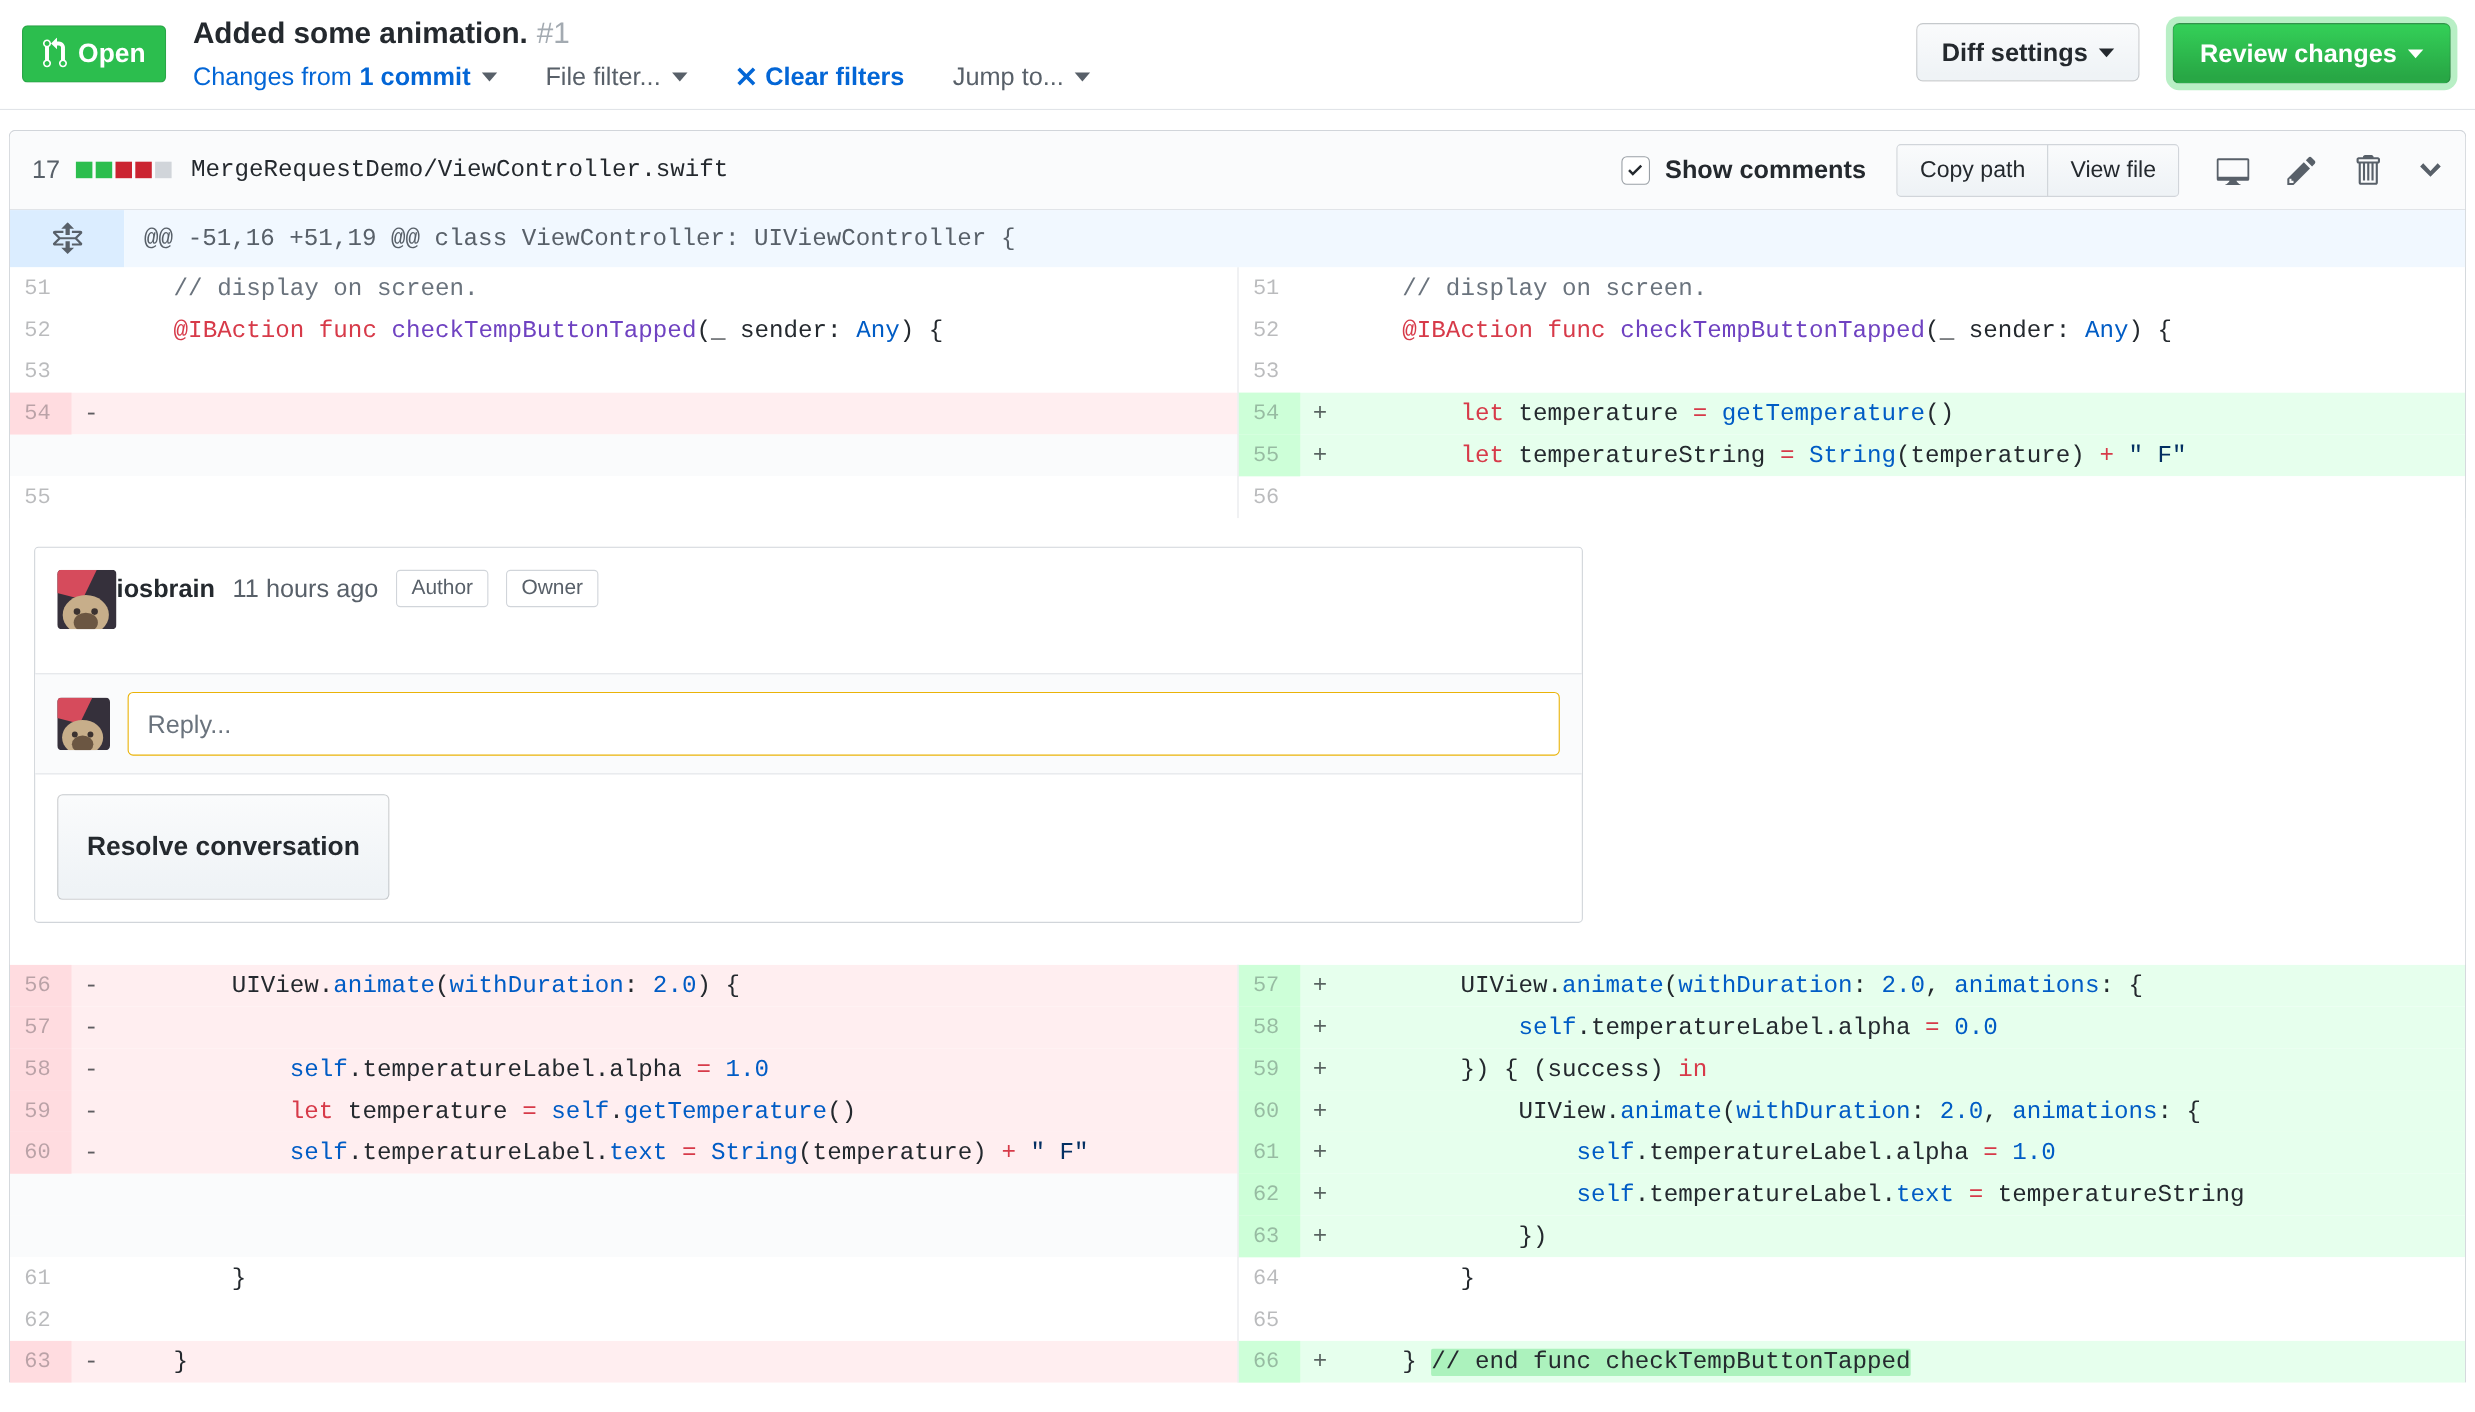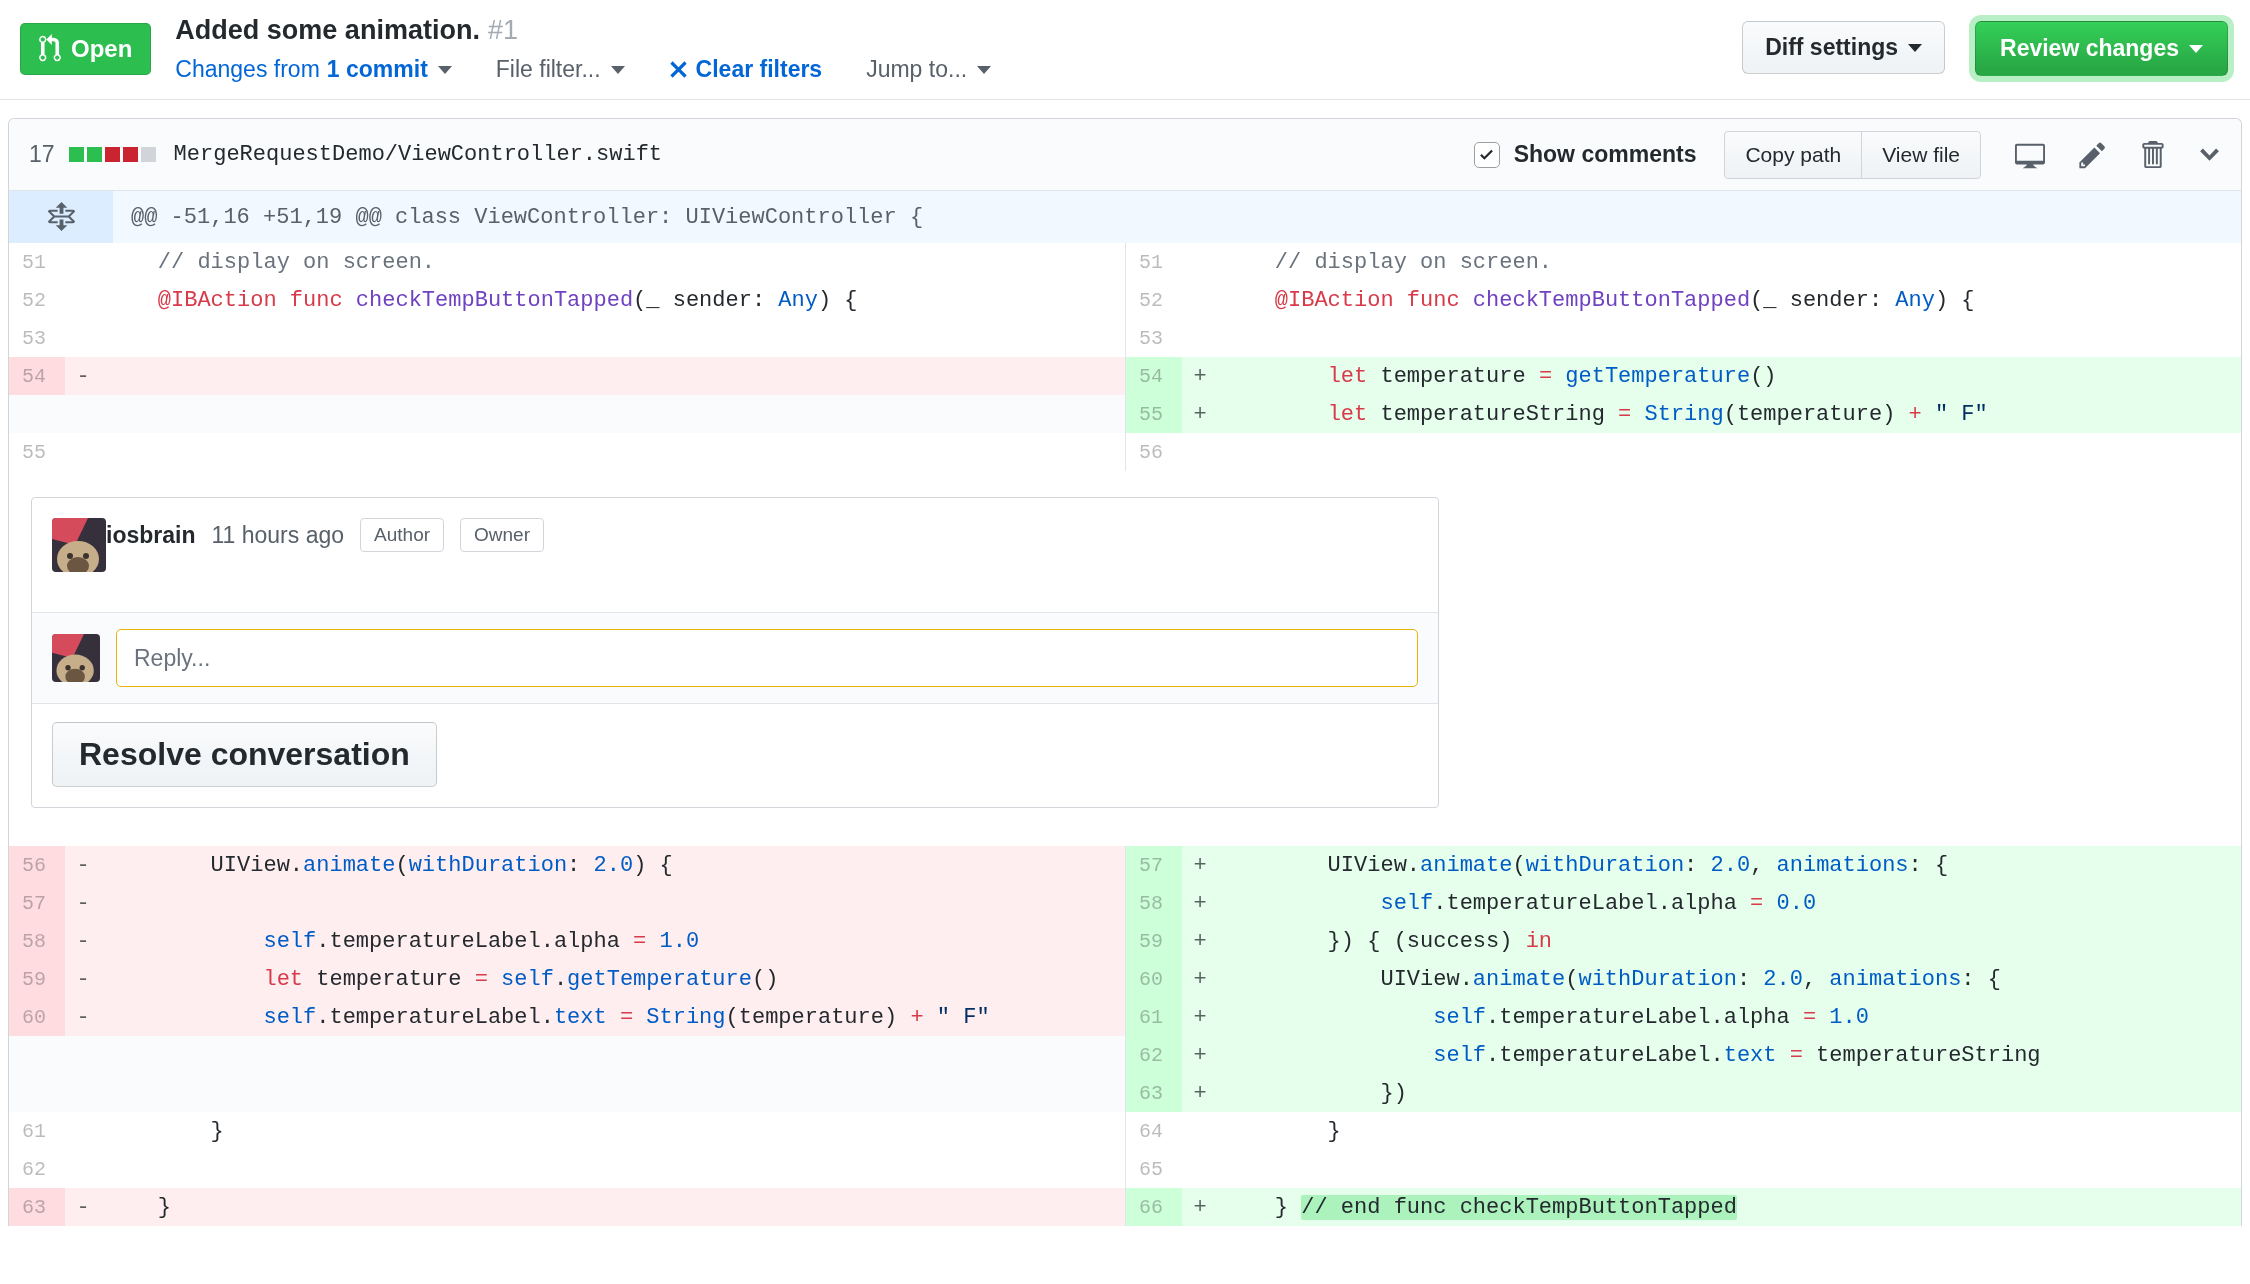--- a/index.html
+++ b/index.html
@@ -132,21 +132,21 @@
     background:#fafbfc; border-top:1px solid #e1e4e8; border-bottom:1px solid #e1e4e8;
   }
   .reply-bar .avatar { width:48px; height:48px; }
   .reply-input {
     flex:1; height:58px; border:1px solid #eab308; border-radius:5px;
     font-size:23px; padding:0 17px; color:#24292e; background:#fff; outline:none;
     font-family:"Liberation Sans",sans-serif;
   }
   .reply-input::placeholder { color:#6a737d; }
   .resolve-area { padding:18px 20px 20px; }
-  .btn-resolve { padding:13px 26px; border-radius:5px; font-size:32px;text-align:center; }
+  .btn-resolve { padding:33px 26px; border-radius:5px; font-size:24px;text-align:center; }
 </style>
 </head>
 <body>
 
 <div class="top">
   <div class="top-left">
     <span class="state-badge">
       <span style="display:inline-flex;">
         <svg width="22" height="29" viewBox="0 0 12 16">
             <path fill="#fff" d="M11 11.28V5c-.03-.78-.34-1.47-.94-2.06C9.46 2.35 8.78 2.03 8 2H7V0L4 3l3 3V4h1c.27.02.48.11.69.31.21.2.3.42.31.69v6.28A1.993 1.993 0 0 0 10 15a1.993 1.993 0 0 0 1-3.72zm-1 2.92c-.66 0-1.2-.55-1.2-1.2 0-.65.55-1.2 1.2-1.2.65 0 1.2.55 1.2 1.2 0 .65-.55 1.2-1.2 1.2zM4 3c0-1.11-.89-2-2-2a1.993 1.993 0 0 0-1 3.72v6.56A1.993 1.993 0 0 0 2 15a1.993 1.993 0 0 0 1-3.72V4.72c.59-.34 1-.98 1-1.72zm-.8 10c0 .66-.55 1.2-1.2 1.2-.65 0-1.2-.55-1.2-1.2 0-.65.55-1.2 1.2-1.2.65 0 1.2.55 1.2 1.2zM2 4.2C1.34 4.2.8 3.65.8 3c0-.65.55-1.2 1.2-1.2.65 0 1.2.55 1.2 1.2 0 .65-.55 1.2-1.2 1.2z"></path>

